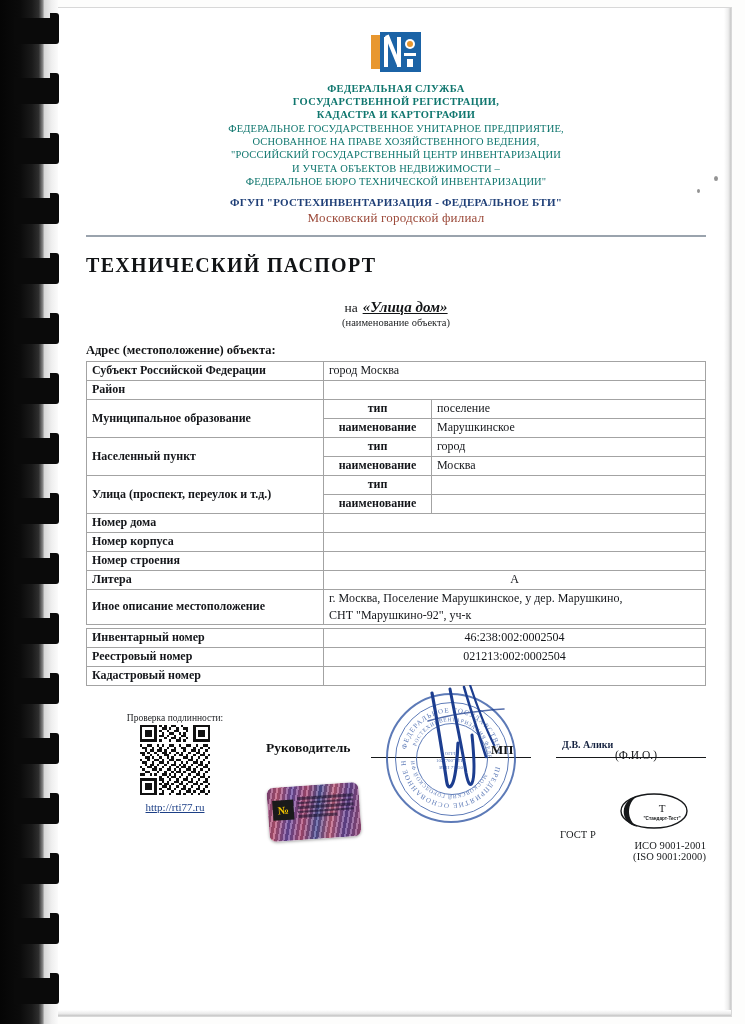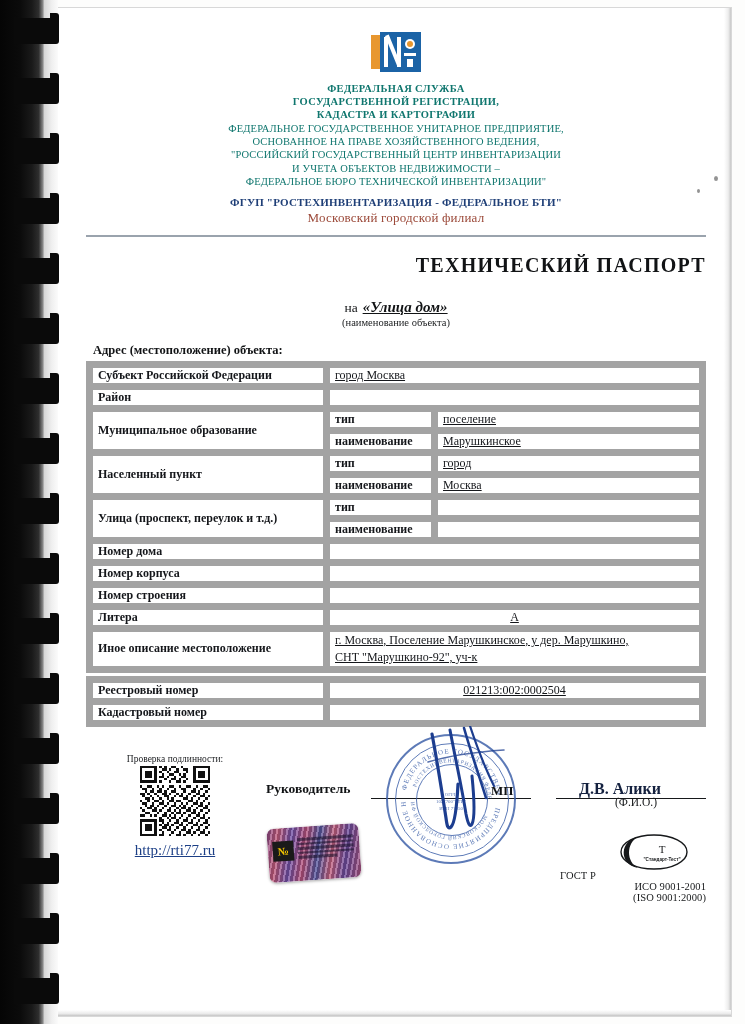--- a/index.html
+++ b/index.html
@@ -151,21 +151,21 @@
   }
 
   .rule {
     height: 2px;
     background: #9aa3ad;
     margin: 9px 0 0 0;
   }
 
   
   .doc-title {
-    text-align: right;
+    text-align: left;
     font-size: 20px;
     font-weight: bold;
     letter-spacing: 1.3px;
     margin-top: 17px;
     color: #111315;
   }
   .subj-line {
     text-align: center;
     margin-top: 22px;
     font-size: 13.5px;
@@ -183,42 +183,42 @@
     font-size: 10.5px;
     margin-top: 1px;
     color: #1c1e20;
   }
 
   
   .addr-label {
     font-size: 12.5px;
     font-weight: bold;
     margin-top: 15px;
-    margin-left: 7px;
+    margin-left: 0;
     color: #111315;
   }
 
   
   table.doc {
     border-collapse: collapse;
     width: 100%;
     margin-top: 3px;
     table-layout: fixed;
   }
   table.doc td {
-    border: 7px solid #a3a3a3;
+    border: 1px solid #a3a3a3;
     height: 19px;
     padding: 0 5px;
     font-size: 12px;
     color: #14161a;
     vertical-align: middle;
   }
   td.lbl { font-weight: bold; font-size: 12.3px; }
-  td.sublbl { font-weight: bold; font-size: 11.5px; }
-  td.val { font-weight: normal; text-decoration: underline; }
+  td.sublbl { font-weight: bold; font-size: 11.5px; text-align: center; }
+  td.val { font-weight: normal; }
   td.val-c { text-align: center; }
   td.val-multi { height: 38px; line-height: 17px; padding-top: 2px; }
 
   .tbl2 { margin-top: 16px; }
   .tbl2 td { height: 20px; }
 
   
   .dates { margin-top: 17px; font-size: 13px; color: #111315; }
   .date-row {
     display: flex;
@@ -239,49 +239,49 @@
     min-width: 150px;
   }
 
   
   .sig-area { position: relative; margin-top: 27px; height: 150px; }
 
   .verify { position: absolute; left: 14px; top: 0; width: 150px; text-align: center; }
   .verify-lbl { font-size: 9.5px; color: #1b1d20; margin-bottom: 2px; }
   .qr { width: 70px; height: 70px; margin: 0 auto; background: #fff; }
   .verify-url {
-    font-size: 15px;
+    font-size: 11px;
     color: #1c3f86;
     text-decoration: underline;
     margin-top: 2px;
   }
 
   .sig-role {
     position: absolute; left: 180px; top: 27px;
     font-weight: bold; font-size: 13.5px; color: #111315;
   }
   .sig-rule {
     position: absolute; left: 285px; top: 44px;
     width: 160px; height: 1.6px; background: #16181a;
   }
   .sig-mp {
     position: absolute; left: 405px; top: 29px;
     font-weight: bold; font-size: 13px; color: #111315;
   }
   .sig-name {
-    position: absolute; left: 464px; top: 26px;
-    width: 140px; text-align: center;
-    font-weight: bold; font-size: 16px; color: #14213f;
+    position: absolute; left: 476px; top: 26px;
+    width: 140px; text-align: left;
+    font-weight: bold; font-size: 10px; color: #14213f;
   }
   .sig-name-rule {
     position: absolute; left: 470px; top: 44px;
     width: 150px; height: 1.6px; background: #16181a;
   }
   .sig-fio {
-    position: absolute; left: 480px; top: 42px;
+    position: absolute; left: 480px; top: 36px;
     width: 140px; text-align: center;
     font-size: 11.5px; color: #16181a;
   }
 
   
   .stamp {
     position: absolute; left: 300px; top: -20px;
     width: 130px; height: 130px;
     border-radius: 50%;
     border: 2.2px solid #3a5ea8;
@@ -479,20 +479,24 @@
           </tr>
         </tbody>
       </table>
 
       <table class="doc tbl2">
         <colgroup>
             <col style="width:237px">
             <col>
           </colgroup>
         <tbody>
+          <tr>
+            <td class="lbl">Инвентарный номер</td>
+            <td class="val val-c">46:238:002:0002504</td>
+          </tr>
           <tr>
             <td class="lbl">Реестровый номер</td>
             <td class="val val-c">021213:002:0002504</td>
           </tr>
           <tr>
             <td class="lbl">Кадастровый номер</td>
             <td class="val val-c"></td>
           </tr>
         </tbody>
       </table>

